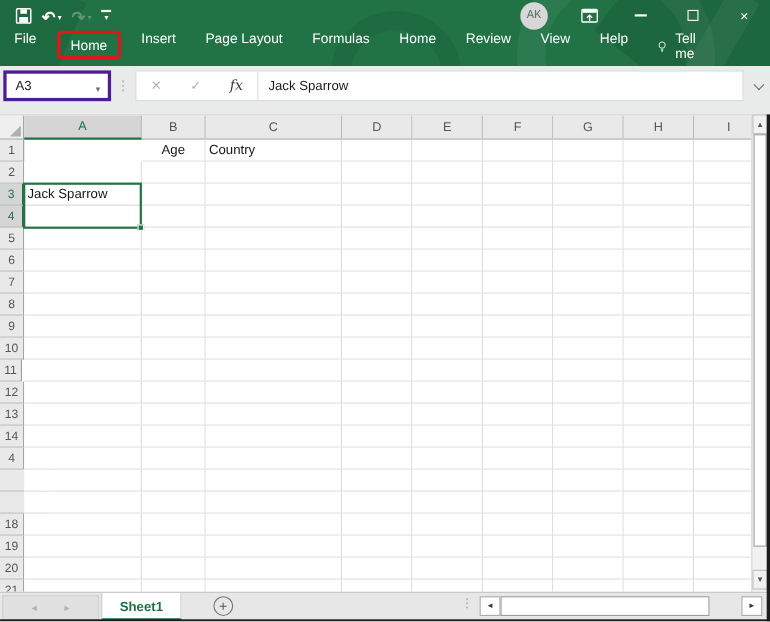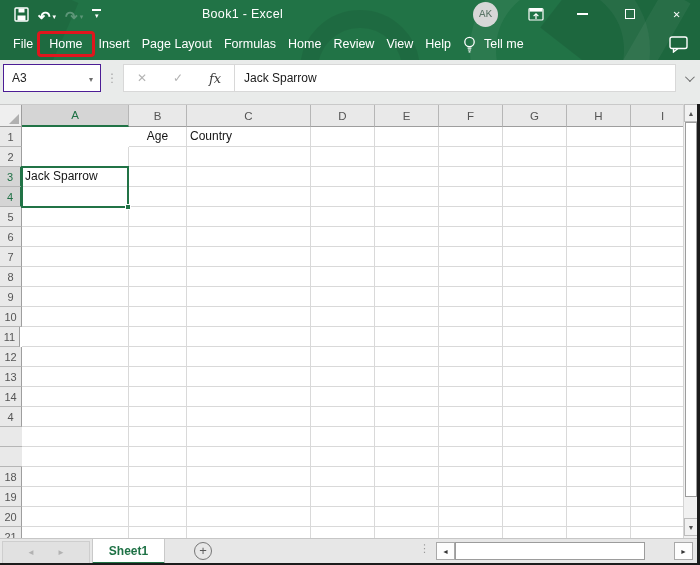--- a/index.html
+++ b/index.html
@@ -25,30 +25,30 @@
   .qat-custom { display:flex; flex-direction:column; align-items:center; gap:1px; }
   .qat-custom .bar { width:9px; height:2px; background:#fff; }
   .qat-custom .caret { margin-top:0; }
   .win-title { position:absolute; left:150px; width:185px; top:0; height:28px; display:flex; align-items:center; justify-content:center; font-size:12.5px; letter-spacing:0.3px; }
   .tb-right { position:absolute; right:0; top:0; height:28px; display:flex; align-items:center;font-family:Liberation Mono, monospace; }
   .avatar { width:25px; height:25px; border-radius:50%; background:#d7d7d7; color:#5b7567; font-size:11px; display:flex; align-items:center; justify-content:center; margin-right:14px; }
   .winctl { width:47px; height:28px; display:flex; align-items:center; justify-content:center; color:#fff; font-size:12px; }
   .max-box { width:10px; height:10px; border:1.2px solid #fff; }
   .min-bar { width:11px; height:1.5px; background:#fff; }
 
-  .menubar { position:absolute; left:0; top:28px; width:700px; height:32px; display:flex; align-items:center; padding:0 12px 0 13px; gap:12px; color:#fff; font-size:12.5px; }
+  .menubar { position:absolute; left:0; top:28px; width:700px; height:32px; display:flex; align-items:flex-start; padding:0 12px 0 13px; gap:27px; color:#fff; font-size:12.5px; }
   .menu-item { white-space:nowrap; cursor:default; }
   .menu-item.boxed { border:3px solid #e0161d; border-radius:4px; padding:3px 9px; margin:0 -8px; }
   .tellme { display:flex; align-items:center; gap:8px; }
   .mb-spacer { flex:1; }
 
   
   .formulabar { position:absolute; left:0; top:60px; width:700px; height:44px; background:#e9ebea; }
   .fb-row { position:absolute; left:0; top:4px; width:700px; height:28px; display:flex; align-items:stretch; }
-  .name-box { position:relative; margin-left:3px; width:98px; background:#fff; border:1px solid #4c1d95; display:flex; align-items:center; padding-left:8px; font-size:12px; color:#222; }
+  .name-box { position:relative; margin-left:3px; width:98px; background:#fff; border:3px solid #4c1d95; display:flex; align-items:center; padding-left:8px; font-size:12px; color:#222; }
   .name-box .dd { position:absolute; right:7px; top:10px; font-size:8px; color:#6d6d6d; }
   .fb-dots { width:22px; display:flex; align-items:center; justify-content:center; color:#a7a7a7; font-size:12px; letter-spacing:0; }
   .fx-group { width:112px; background:#fff; border:1px solid #d8d8d8; display:flex; align-items:center; justify-content:space-around; }
   .fx-x { color:#b3b3b3; font-size:12px; }
   .fx-check { color:#b3b3b3; font-size:12px; }
   .fx-label { font-family:"DejaVu Serif", serif; font-style:italic; font-size:13px; color:#3c3c3c; }
   .formula-field { flex:1; background:#fff; border:1px solid #d8d8d8; border-left:none; display:flex; align-items:center; padding-left:9px; font-size:12px; color:#1a1a1a; }
   .fb-expand { width:24px; display:flex; align-items:center; justify-content:center; }
   .chev-down { width:7px; height:7px; border-right:1.6px solid #6d6d6d; border-bottom:1.6px solid #6d6d6d; transform:rotate(45deg) translateY(-2px); }
 
@@ -111,21 +111,20 @@
         </span>
         <span class="qat-btn disabled">
           <span class="undo-glyph">↷</span>
             <span class="caret">▾</span>
         </span>
         <span class="qat-custom">
           <span class="bar"></span>
           <span class="caret">▾</span>
         </span>
       </div>
-      <div class="win-title">Book1  -  Excel</div>
       <div class="tb-right">
         <div class="avatar">AK</div>
         <div class="winctl">
           <svg width="16" height="15" viewBox="0 0 16 15">
               <rect x="1" y="1.5" width="14" height="11.5" rx="1" fill="none" stroke="#fff" stroke-width="1.2"></rect>
               <rect x="1.6" y="2" width="12.8" height="2.6" fill="#fff"></rect>
               <path d="M8 12 L8 7.2 M5.6 9.2 L8 6.8 L10.4 9.2" fill="none" stroke="#fff" stroke-width="1.2"></path>
             </svg>
         </div>
         <div class="winctl">

